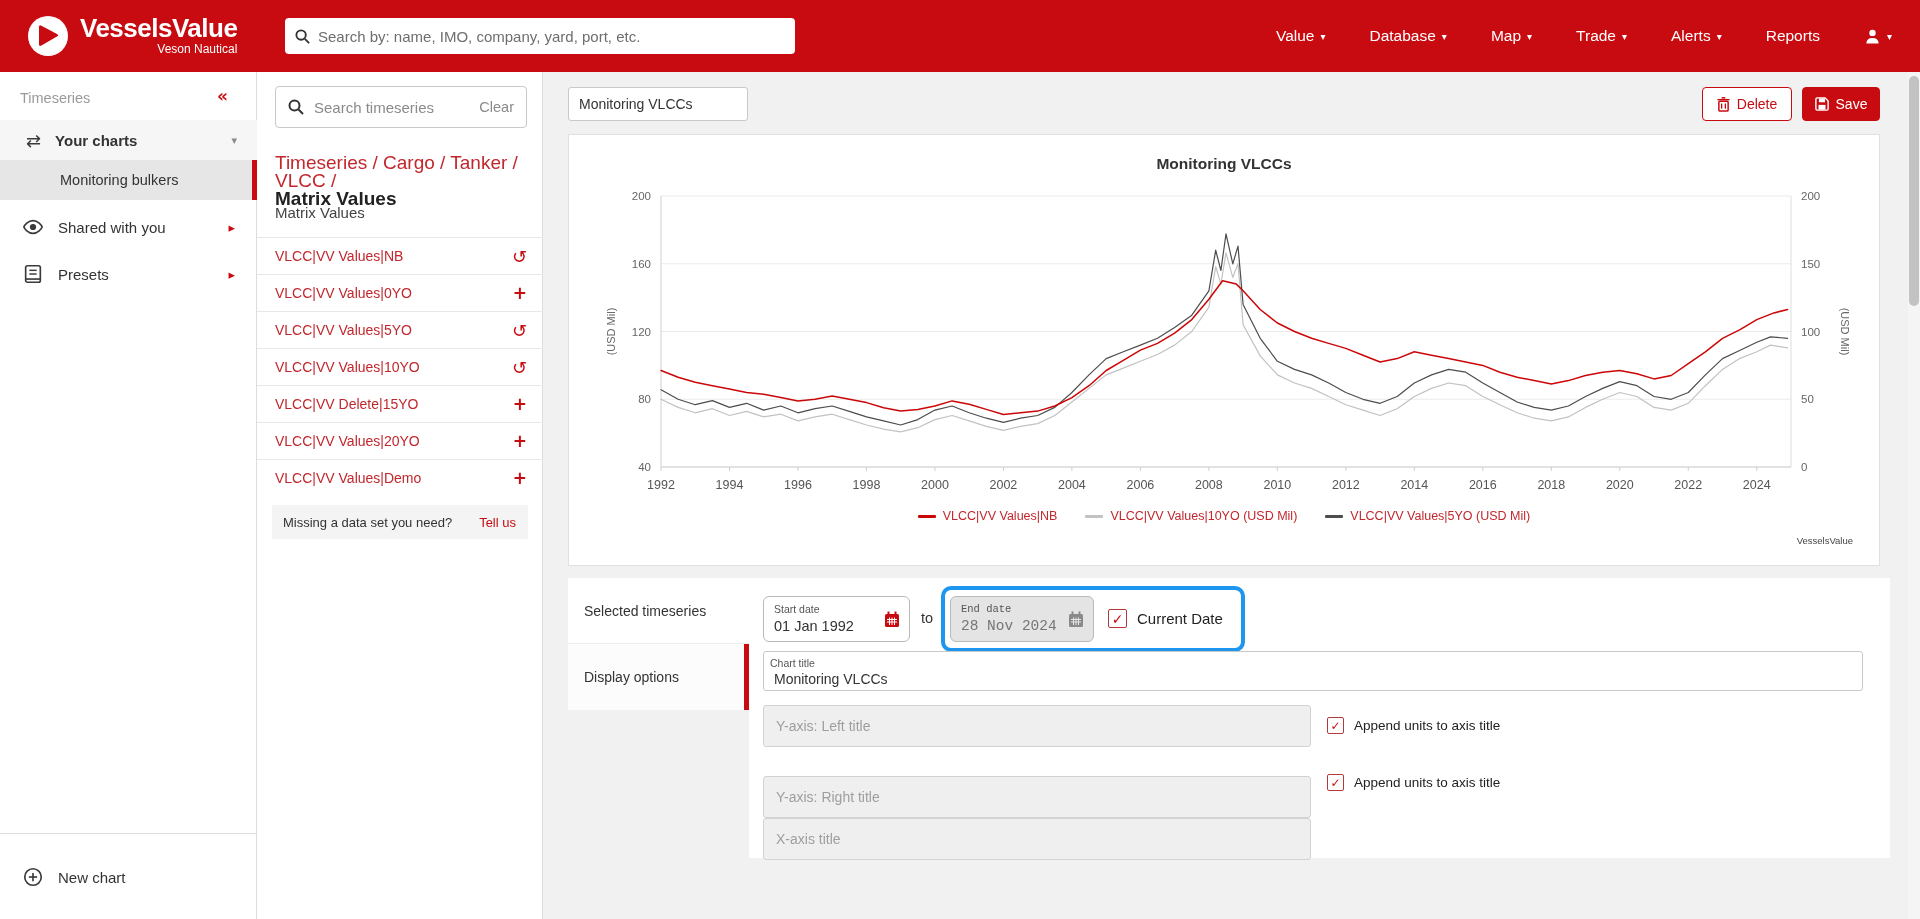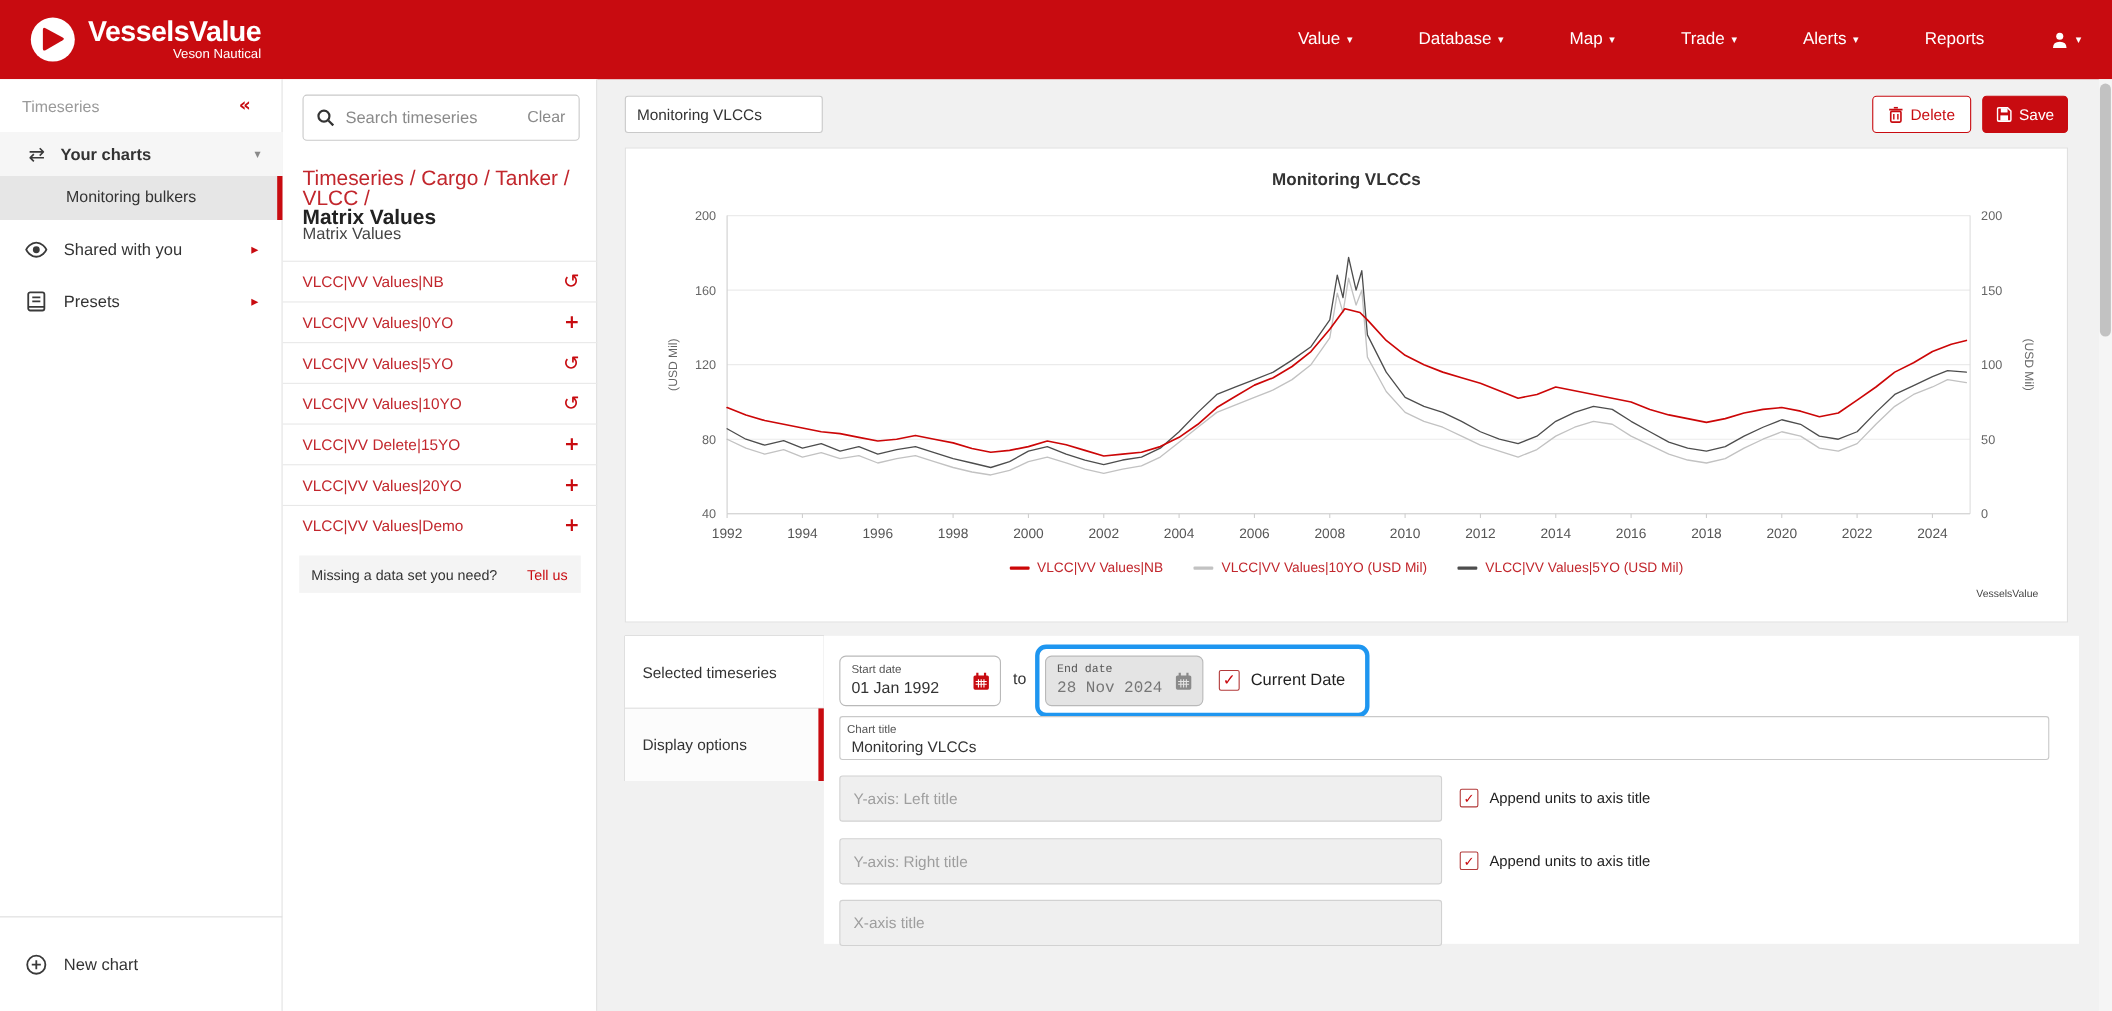--- a/index.html
+++ b/index.html
@@ -15,21 +15,21 @@
   #logo { position:absolute; left:28px; top:15px; display:flex; align-items:center; }
   #logo-circle { width:40px; height:40px; border-radius:50%; background:#fff; position:relative; }
   #logo-circle svg { position:absolute; left:9px; top:8px; }
   #logo-text { margin-left:12px; color:#fff; }
   #logo-name { font-size:26px; font-weight:bold; letter-spacing:-0.5px; line-height:26px; }
   #logo-sub { font-size:12px; text-align:right; margin-top:1px; }
   #nav-search { position:absolute; left:285px; top:18px; width:510px; height:36px; background:#fff; border-radius:4px; display:flex; align-items:center; padding:0 10px; }
   #nav-search svg { flex:0 0 auto; }
   #nav-search input { border:none; outline:none; flex:1; margin-left:8px; font-size:15px; color:#444; font-family:inherit; }
   #nav-search input::placeholder { color:#6e6e6e; }
-  #nav-items { position:absolute; right:28px; top:0; height:72px; display:flex; align-items:center; gap:60px; }
+  #nav-items { position:absolute; right:28px; top:0; height:72px; display:flex; align-items:center; gap:44px; }
   .nav-item { color:#fff; font-size:15.5px; display:flex; align-items:center; gap:6px; cursor:pointer; white-space:nowrap; }
   .nav-caret { font-size:10px; font-family:"DejaVu Sans", sans-serif; }
 
   
   #sidebar { position:absolute; left:0; top:72px; width:257px; height:847px; background:#fff; border-right:1px solid #ddd; }
   #ts-label { position:absolute; left:20px; top:18px; font-size:14.5px; color:#9a9a9a; }
   #collapse { position:absolute; right:28px; top:14px; color:var(--accent,#c80b10); font-size:17px; font-weight:bold; cursor:pointer; }
   .side-row { position:absolute; left:0; width:257px; display:flex; align-items:center; cursor:pointer; }
   #row-your-charts { top:48px; height:40px; background:#f6f6f6; }
   #row-your-charts .side-icon { margin-left:26px; font-size:18px; color:#3a3a3a; }
@@ -76,21 +76,21 @@
   #chart-card { position:absolute; left:568px; top:134px; width:1312px; height:432px; background:#fff; border:1px solid #e0e0e0; }
   #chart-title { position:absolute; left:0; top:20px; width:100%; text-align:center; font-size:15.5px; font-weight:bold; color:#333; }
   #chart-svg { position:absolute; left:0; top:0; }
   #chart-legend { position:absolute; left:0; top:374px; width:100%; display:flex; justify-content:center; gap:28px; }
   .legend-item { display:flex; align-items:center; gap:7px; }
   .legend-dash { width:18px; height:3px; border-radius:1px; }
   .legend-label { font-size:12.5px; color:var(--link-red,#c2272d); }
   #chart-watermark { position:absolute; right:26px; top:400px; font-size:9.5px; color:#444; }
 
   
-  #tabs-card { position:absolute; left:568px; top:578px; width:181px; background:#737373; }
+  #tabs-card { position:absolute; left:568px; top:578px; width:181px; background:#7dd3fc; }
   .tab { height:66px; display:flex; align-items:center; padding-left:16px; font-size:14px; color:#333; cursor:pointer; position:relative; background:#fff; }
   #tab-selected { border-bottom:1px solid #eee; }
   #tab-display { background:#fcfcfc; }
   #tab-display .tab-bar { position:absolute; right:0; top:0; width:5px; height:100%; background:var(--accent,#c80b10); }
   #form-card { position:absolute; left:749px; top:578px; width:1141px; height:280px; background:#fff; }
 
   .date-box { position:absolute; height:46px; border:1px solid #b9b9b9; border-radius:6px; background:#fff; }
   .date-box .dlabel { position:absolute; left:10px; top:6px; font-size:10.5px; color:#555; }
   .date-box .dvalue { position:absolute; left:10px; top:21px; font-size:14.5px; color:#333; }
   .date-box svg { position:absolute; right:9px; top:14px; }
@@ -105,21 +105,21 @@
   #current-date-cb .check { font-size:14px; }
   #current-date-label { position:absolute; left:388px; top:32px; font-size:15px; color:#222; }
 
   .labeled-input { position:absolute; left:14px; width:1100px; height:40px; border:1px solid #c9c9c9; border-radius:3px; background:#fff; }
   .labeled-input .dlabel { position:absolute; left:6px; top:5px; font-size:10.5px; color:#555; }
   .labeled-input .dvalue { position:absolute; left:10px; top:19px; font-size:14px; color:#333; }
   #chart-title-field { top:73px; }
   .gray-input { position:absolute; left:14px; width:548px; height:42px; background:#efefef; border:1px solid #d2d2d2; border-radius:3px; padding:0 12px; font-size:14px; font-family:inherit; color:#333; }
   .gray-input::placeholder { color:#9e9e9e; }
   #y-left-input  { top:127px; }
-  #y-right-input { top:184px; }
+  #y-right-input { top:198px; }
   #x-axis-input  { top:240px; }
   .append-row { position:absolute; left:578px; display:flex; align-items:center; gap:10px; }
   #append-left  { top:139px; }
   #append-right { top:196px; }
   .append-row .checkbox { width:17px; height:17px; }
   .append-row .check { font-size:12px; }
   .append-label { font-size:13.5px; color:#222; }
 
   
   #scrollbar { position:absolute; right:0; top:72px; width:12px; height:847px; background:#f5f5f5; }
@@ -134,20 +134,27 @@
     <div id="logo">
       <div id="logo-circle">
         <svg width="22" height="24" viewBox="0 0 22 24">
           <path d="M2 3 Q2 0.5 4.4 1.7 L20 10 Q22.2 11.3 20 12.6 L4.4 21.6 Q2 22.8 2 20.3 Z" fill="#c80b10"></path>
         </svg>
       </div>
       <div id="logo-text">
         <div id="logo-name">VesselsValue</div>
         <div id="logo-sub">Veson Nautical</div>
       </div>
+    </div>
+    <div id="nav-search">
+      <svg width="15" height="15" viewBox="0 0 16 16">
+        <circle cx="6.5" cy="6.5" r="5" fill="none" stroke="#333" stroke-width="2"></circle>
+        <line x1="10.5" y1="10.5" x2="15" y2="15" stroke="#333" stroke-width="2"></line>
+      </svg>
+      <input type="text" placeholder="Search by: name, IMO, company, yard, port, etc." style="">
     </div>
     <div id="nav-items">
         <span class="nav-item">
           <span>Value</span>
           <span class="nav-caret">▾</span>
         </span>
         <span class="nav-item">
           <span>Database</span>
           <span class="nav-caret">▾</span>
         </span>

